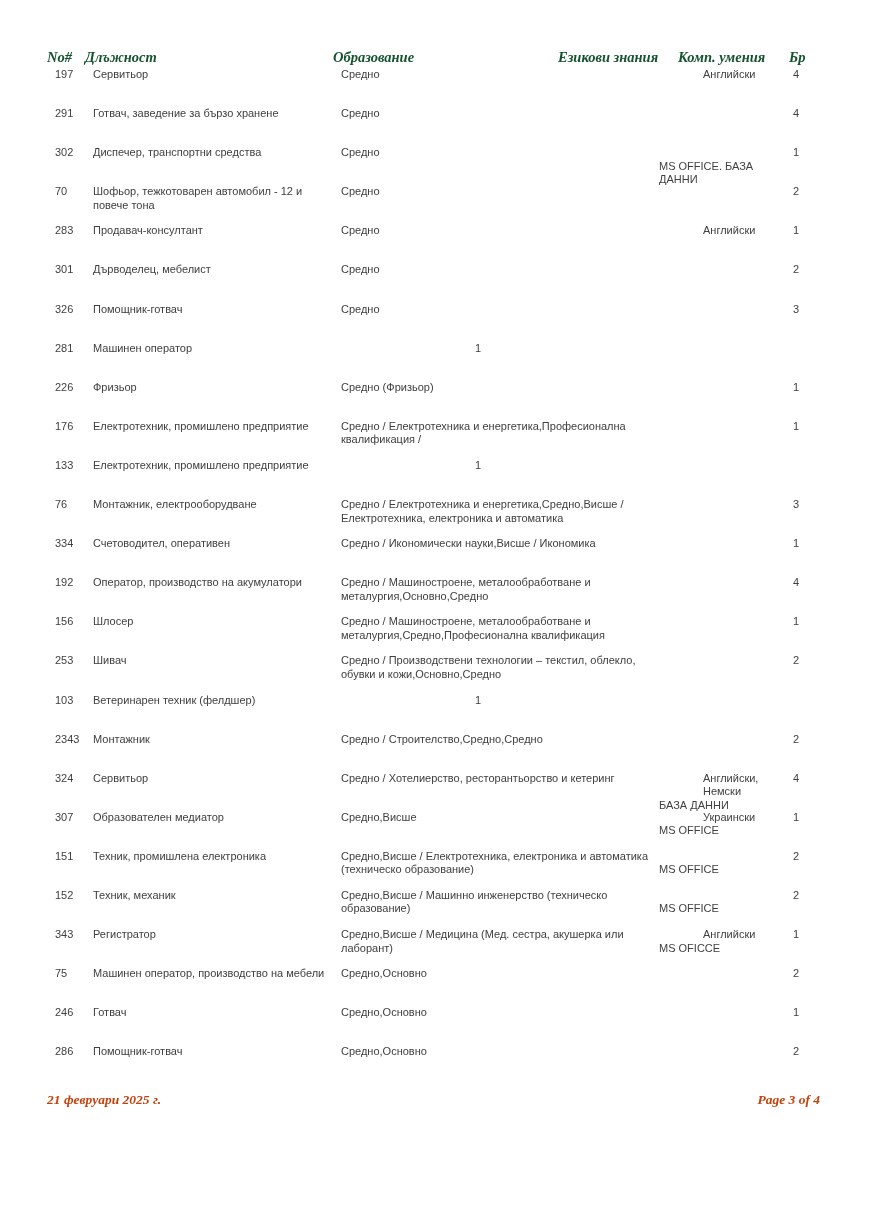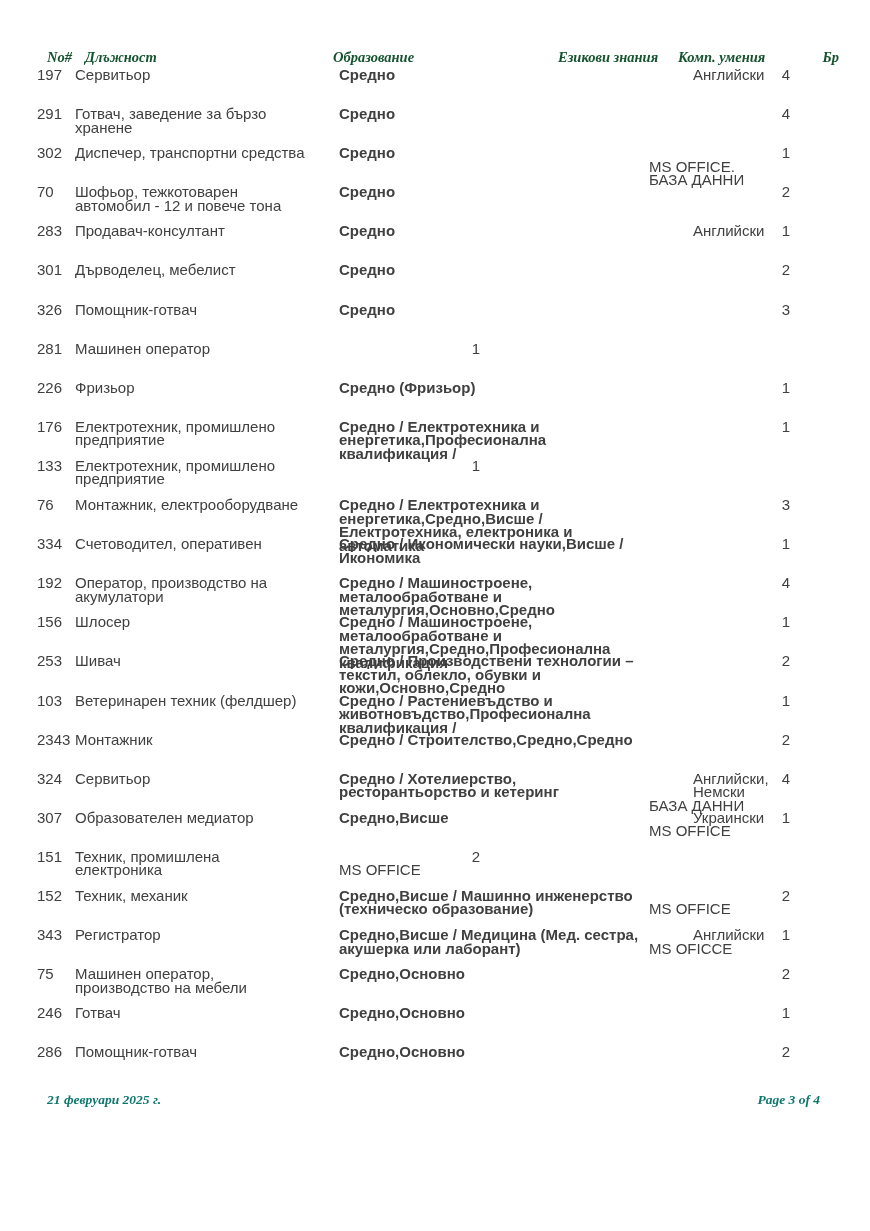--- a/index.html
+++ b/index.html
@@ -29,55 +29,55 @@
     font-size: 14.5px;
     color: #14532d;
     white-space: nowrap;
   }
   .thead span { position: absolute; top: 0; }
   .h-no        { left: 0; }
   .h-pos       { left: 38px; }
   .h-edu       { left: 286px; }
   .h-lang      { left: 511px; }
   .h-comp      { left: 631px; }
-  .h-count     { left: 742px; width: 50px; text-align: right; }
+  .h-count     { left: 742px; width: 50px; text-align: left; }
   
   .tbody {
     position: absolute;
     top: 68px;
-    left: 37px;
+    left: 55px;
     width: 773px;
-    font-size: 15px;
+    font-size: 11px;
     line-height: 13.5px;
   }
   .row {
     display: flex;
     align-items: flex-start;
     height: 39.1px;
     overflow: visible;
   }
   .c-no   { width: 38px;  flex: none; }
-  .c-pos  { width: 232px; flex: none; margin-right: 32px; }
-  .c-edu  { width: 310px; flex: none; margin-right: 0; font-weight: bold; }
+  .c-pos  { width: 232px; flex: none; margin-right: 16px; }
+  .c-edu  { width: 310px; flex: none; margin-right: 8px; }
   .c-lc   { width: 112px; flex: none; }
   .c-lc .lang { min-height: 13.5px; margin-left: 44px; }
   .c-count { width: 50px; flex: none; text-align: center; }
   
   .pfooter {
     position: absolute;
     top: 1092px;
     left: 47px;
     width: 773px;
     display: flex;
     justify-content: space-between;
     font-family: "Liberation Serif", serif;
     font-style: italic;
     font-weight: bold;
     font-size: 13.5px;
-    color: #0f766e;
+    color: #c2410c;
   }
 </style>
 </head>
 <body>
 
 <div class="page">
 
   <div class="thead">
     <span class="h-no">No#</span>
     <span class="h-pos">Длъжност</span>
@@ -258,21 +258,20 @@
     <span class="c-lc">
       <div class="lang"></div>
       <div class="comp"></div>
     </span>
     <span class="c-count">2</span>
   </div>
 
   <div class="row">
     <span class="c-no">103</span>
     <span class="c-pos">Ветеринарен техник (фелдшер)</span>
-    <span class="c-edu">Средно / Растениевъдство и животновъдство,Професионална квалификация /</span>
     <span class="c-lc">
       <div class="lang"></div>
       <div class="comp"></div>
     </span>
     <span class="c-count">1</span>
   </div>
 
   <div class="row">
     <span class="c-no">2343</span>
     <span class="c-pos">Монтажник</span>
@@ -302,20 +301,21 @@
     <span class="c-lc">
       <div class="lang">Украински</div>
       <div class="comp">MS OFFICE</div>
     </span>
     <span class="c-count">1</span>
   </div>
 
   <div class="row">
     <span class="c-no">151</span>
     <span class="c-pos">Техник, промишлена електроника</span>
+    <span class="c-edu">Средно,Висше / Електротехника, електроника и автоматика (техническо образование)</span>
     <span class="c-lc">
       <div class="lang"></div>
       <div class="comp">MS OFFICE</div>
     </span>
     <span class="c-count">2</span>
   </div>
 
   <div class="row">
     <span class="c-no">152</span>
     <span class="c-pos">Техник, механик</span>

